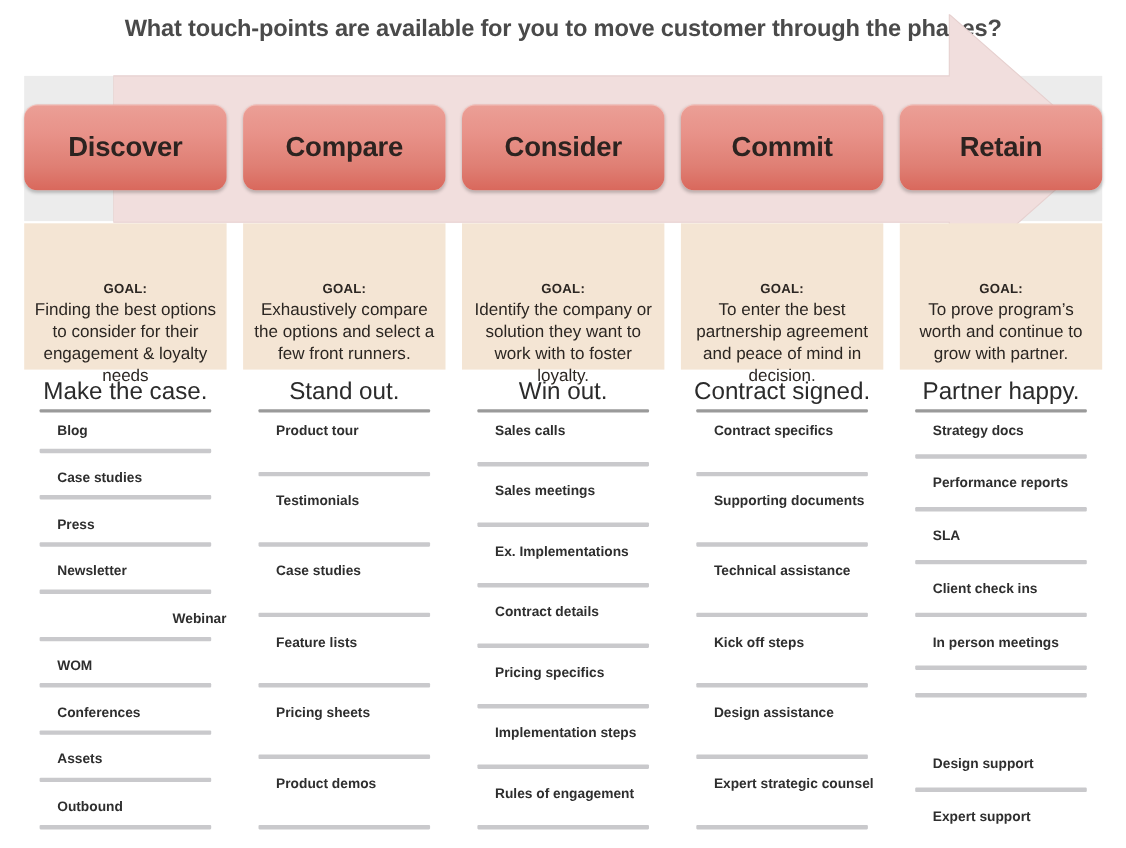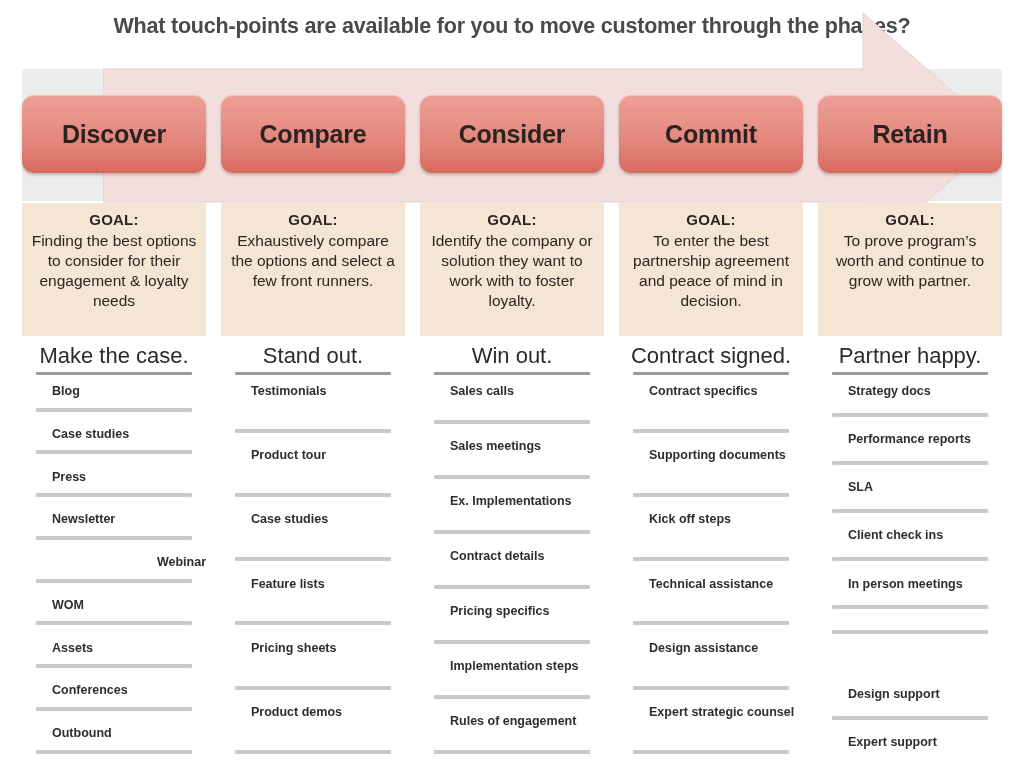--- a/index.html
+++ b/index.html
@@ -97,24 +97,25 @@
   }
   .goal-box {
     flex: 1 1 0;
     background: #f4e5d4;
     padding: 8px 6px 6px 6px;
     box-sizing: border-box;
     text-align: center;
     color: #2b2622;
   }
   .goal-label {
-    font-size: 15px;
+    font-size: 12px;
     font-weight: bold;
     letter-spacing: 0.2px;
     margin-bottom: 3px;
+    margin-top: 44px;
   }
   .goal-text {
     font-size: 15.5px;
     line-height: 1.30;
   }
 
   
   .columns {
     position: absolute;
     top: 344px;
@@ -248,43 +249,43 @@
         </div>
         <div class="item" style="height: 42.7778px; text-align: right;">
           <div class="item-label">Webinar</div>
           <div class="item-rule" style="margin-top: 8.77778px;"></div>
         </div>
         <div class="item" style="height: 42.7778px;">
           <div class="item-label">WOM</div>
           <div class="item-rule" style="margin-top: 8.77778px;"></div>
         </div>
         <div class="item" style="height: 42.7778px;">
+          <div class="item-label">Conferences</div>
+          <div class="item-rule" style="margin-top: 8.77778px;"></div>
+        </div>
+        <div class="item" style="height: 42.7778px;">
           <div class="item-label">Assets</div>
-          <div class="item-rule" style="margin-top: 8.77778px;"></div>
-        </div>
-        <div class="item" style="height: 42.7778px;">
-          <div class="item-label">Conferences</div>
           <div class="item-rule" style="margin-top: 8.77778px;"></div>
         </div>
         <div class="item" style="height: 42.7778px;">
           <div class="item-label">Outbound</div>
           <div class="item-rule" style="margin-top: 8.77778px;"></div>
         </div>
       </div>
   </div>
   <div class="column">
     <div class="col-head">Stand out.</div>
     <div class="head-rule"></div>
     <div class="item-list">
         <div class="item" style="height: 64.1667px;">
+          <div class="item-label">Product tour</div>
+          <div class="item-rule" style="margin-top: 30.1667px;"></div>
+        </div>
+        <div class="item" style="height: 64.1667px;">
           <div class="item-label">Testimonials</div>
-          <div class="item-rule" style="margin-top: 30.1667px;"></div>
-        </div>
-        <div class="item" style="height: 64.1667px;">
-          <div class="item-label">Product tour</div>
           <div class="item-rule" style="margin-top: 30.1667px;"></div>
         </div>
         <div class="item" style="height: 64.1667px;">
           <div class="item-label">Case studies</div>
           <div class="item-rule" style="margin-top: 30.1667px;"></div>
         </div>
         <div class="item" style="height: 64.1667px;">
           <div class="item-label">Feature lists</div>
           <div class="item-rule" style="margin-top: 30.1667px;"></div>
         </div>
@@ -338,25 +339,25 @@
     <div class="item-list">
         <div class="item" style="height: 64.1667px;">
           <div class="item-label">Contract specifics</div>
           <div class="item-rule" style="margin-top: 30.1667px;"></div>
         </div>
         <div class="item" style="height: 64.1667px;">
           <div class="item-label">Supporting documents</div>
           <div class="item-rule" style="margin-top: 30.1667px;"></div>
         </div>
         <div class="item" style="height: 64.1667px;">
+          <div class="item-label">Technical assistance</div>
+          <div class="item-rule" style="margin-top: 30.1667px;"></div>
+        </div>
+        <div class="item" style="height: 64.1667px;">
           <div class="item-label">Kick off steps</div>
-          <div class="item-rule" style="margin-top: 30.1667px;"></div>
-        </div>
-        <div class="item" style="height: 64.1667px;">
-          <div class="item-label">Technical assistance</div>
           <div class="item-rule" style="margin-top: 30.1667px;"></div>
         </div>
         <div class="item" style="height: 64.1667px;">
           <div class="item-label">Design assistance</div>
           <div class="item-rule" style="margin-top: 30.1667px;"></div>
         </div>
         <div class="item" style="height: 64.1667px;">
           <div class="item-label">Expert strategic counsel</div>
           <div class="item-rule" style="margin-top: 30.1667px;"></div>
         </div>

